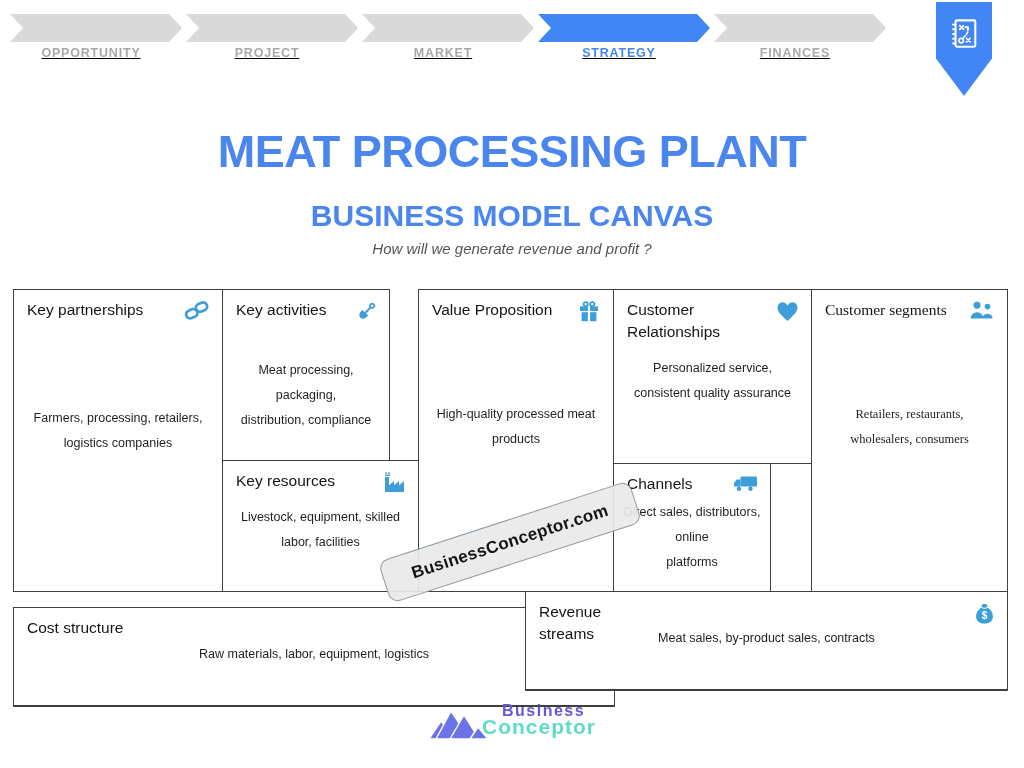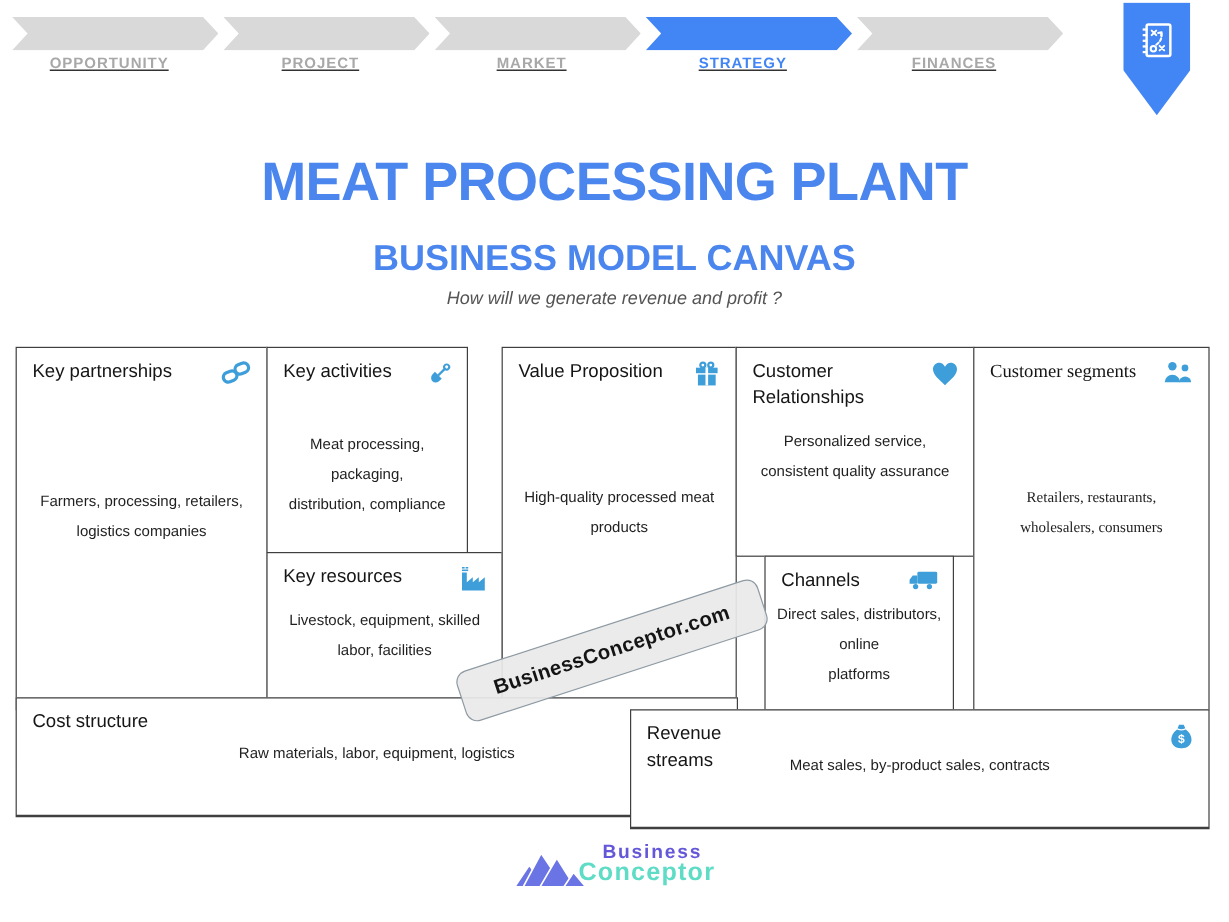--- a/index.html
+++ b/index.html
@@ -37,23 +37,23 @@
   .cell-title { font-size:15.5px; color:#151515; line-height:1.4; }
   .cell-icon { flex:0 0 auto; margin-top:1px; }
   .cell-body { position:absolute; left:4px; right:4px; text-align:center; font-size:12.5px;
     color:#1f1f1f; line-height:25px; white-space:pre-line; }
 
   .cell.kp   { left:0;     top:0;     width:210px; height:303px; }
   .cell.ka   { left:209px; top:0;     width:168px; height:172px; }
   .cell.kr   { left:209px; top:171px; width:197px; height:132px; }
   .cell.vp   { left:405px; top:0;     width:196px; height:303px; }
   .cell.cr   { left:600px; top:0;     width:199px; height:175px; }
-  .cell.ch   { left:624px; top:174px; width:158px; height:129px; }
+  .cell.ch   { left:600px; top:174px; width:158px; height:129px; }
   .cell.cs   { left:798px; top:0;     width:197px; height:303px;font-family:Liberation Serif, serif; }
-  .cell.cost { left:0;     top:292px; width:602px; height:100px; border-bottom-width:2px; }
+  .cell.cost { left:0;     top:318px; width:602px; height:100px; border-bottom-width:2px; }
   .cell.rev  { left:512px; top:302px; width:483px; height:100px; border-bottom-width:2px; }
 
   .cell.kp .cell-body   { top:116px; }
   .cell.ka .cell-body   { top:68px; }
   .cell.kr .cell-body   { top:44px; }
   .cell.vp .cell-body   { top:112px; }
   .cell.cr .cell-body   { top:66px; }
   .cell.ch .cell-body   { top:36px; }
   .cell.cs .cell-body   { top:112px; }
   .cell.cost .cell-body { top:34px; }

